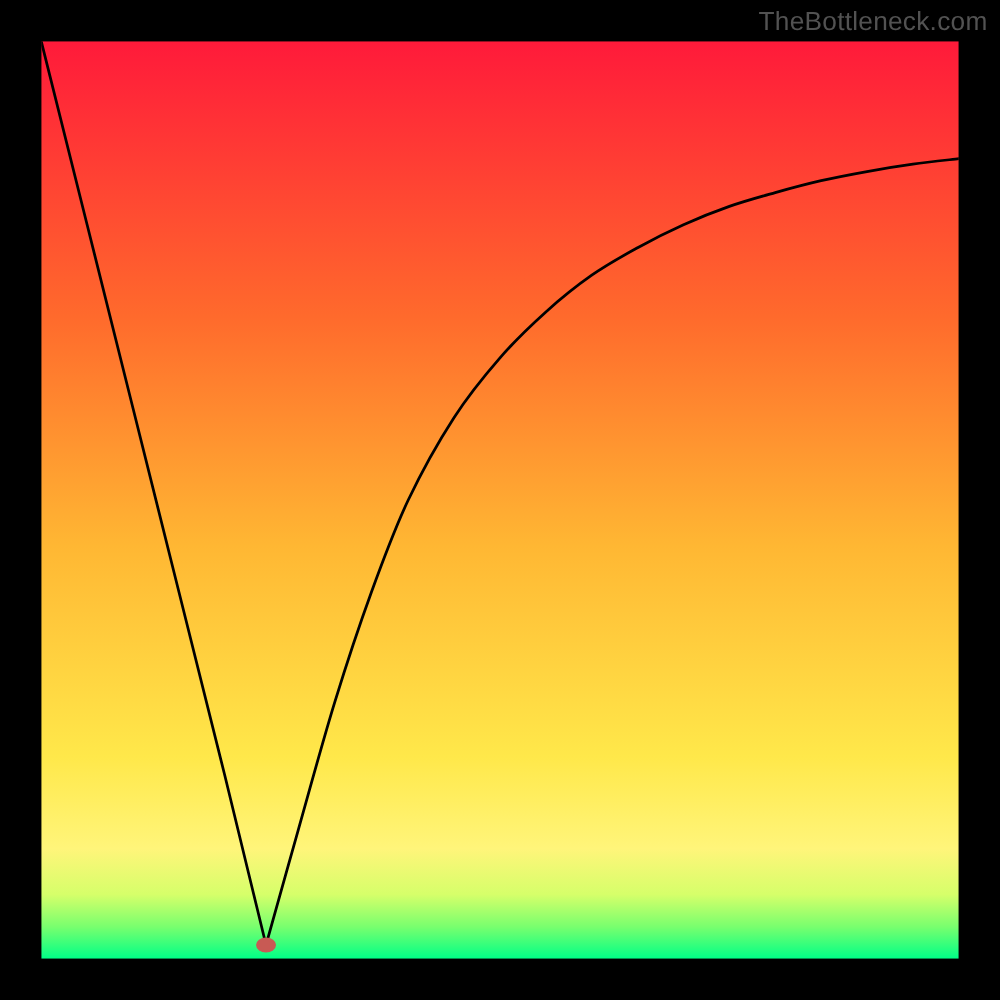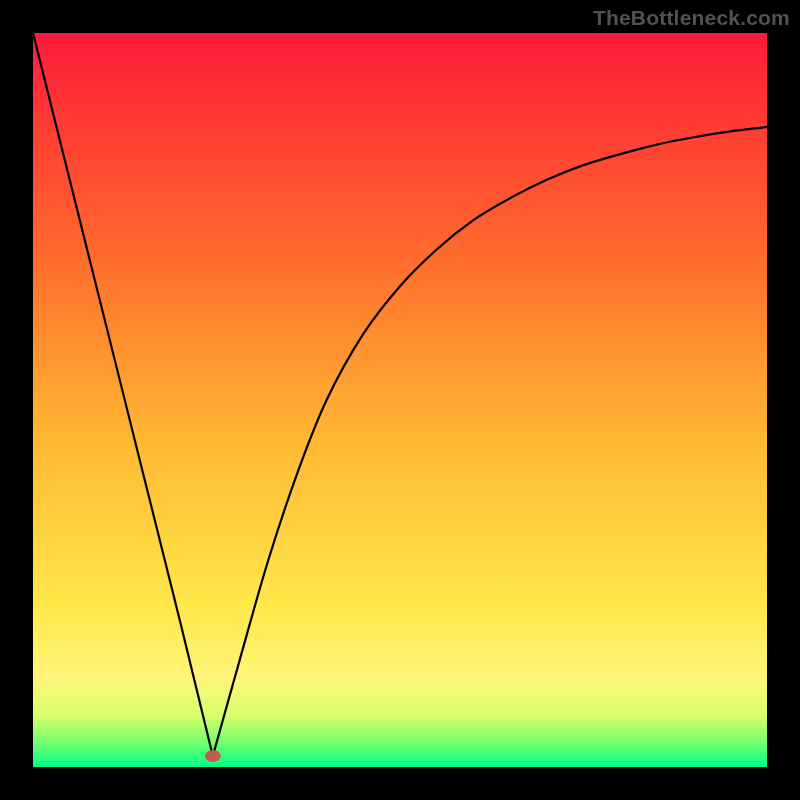--- a/index.html
+++ b/index.html
@@ -23,21 +23,21 @@
     top: 33px;
     width: 734px;
     height: 734px;
   }
   .watermark {
     position: absolute;
     top: 6px;
     right: 10px;
     color: #525252;
     font-size: 21px;
-    font-weight: 700;
+    font-weight: 400;
     letter-spacing: 0.2px;
     margin-left: 40px;
   }
   svg { display: block; }
 </style>
 </head>
 <body>
 
 <div class="stage">
 

